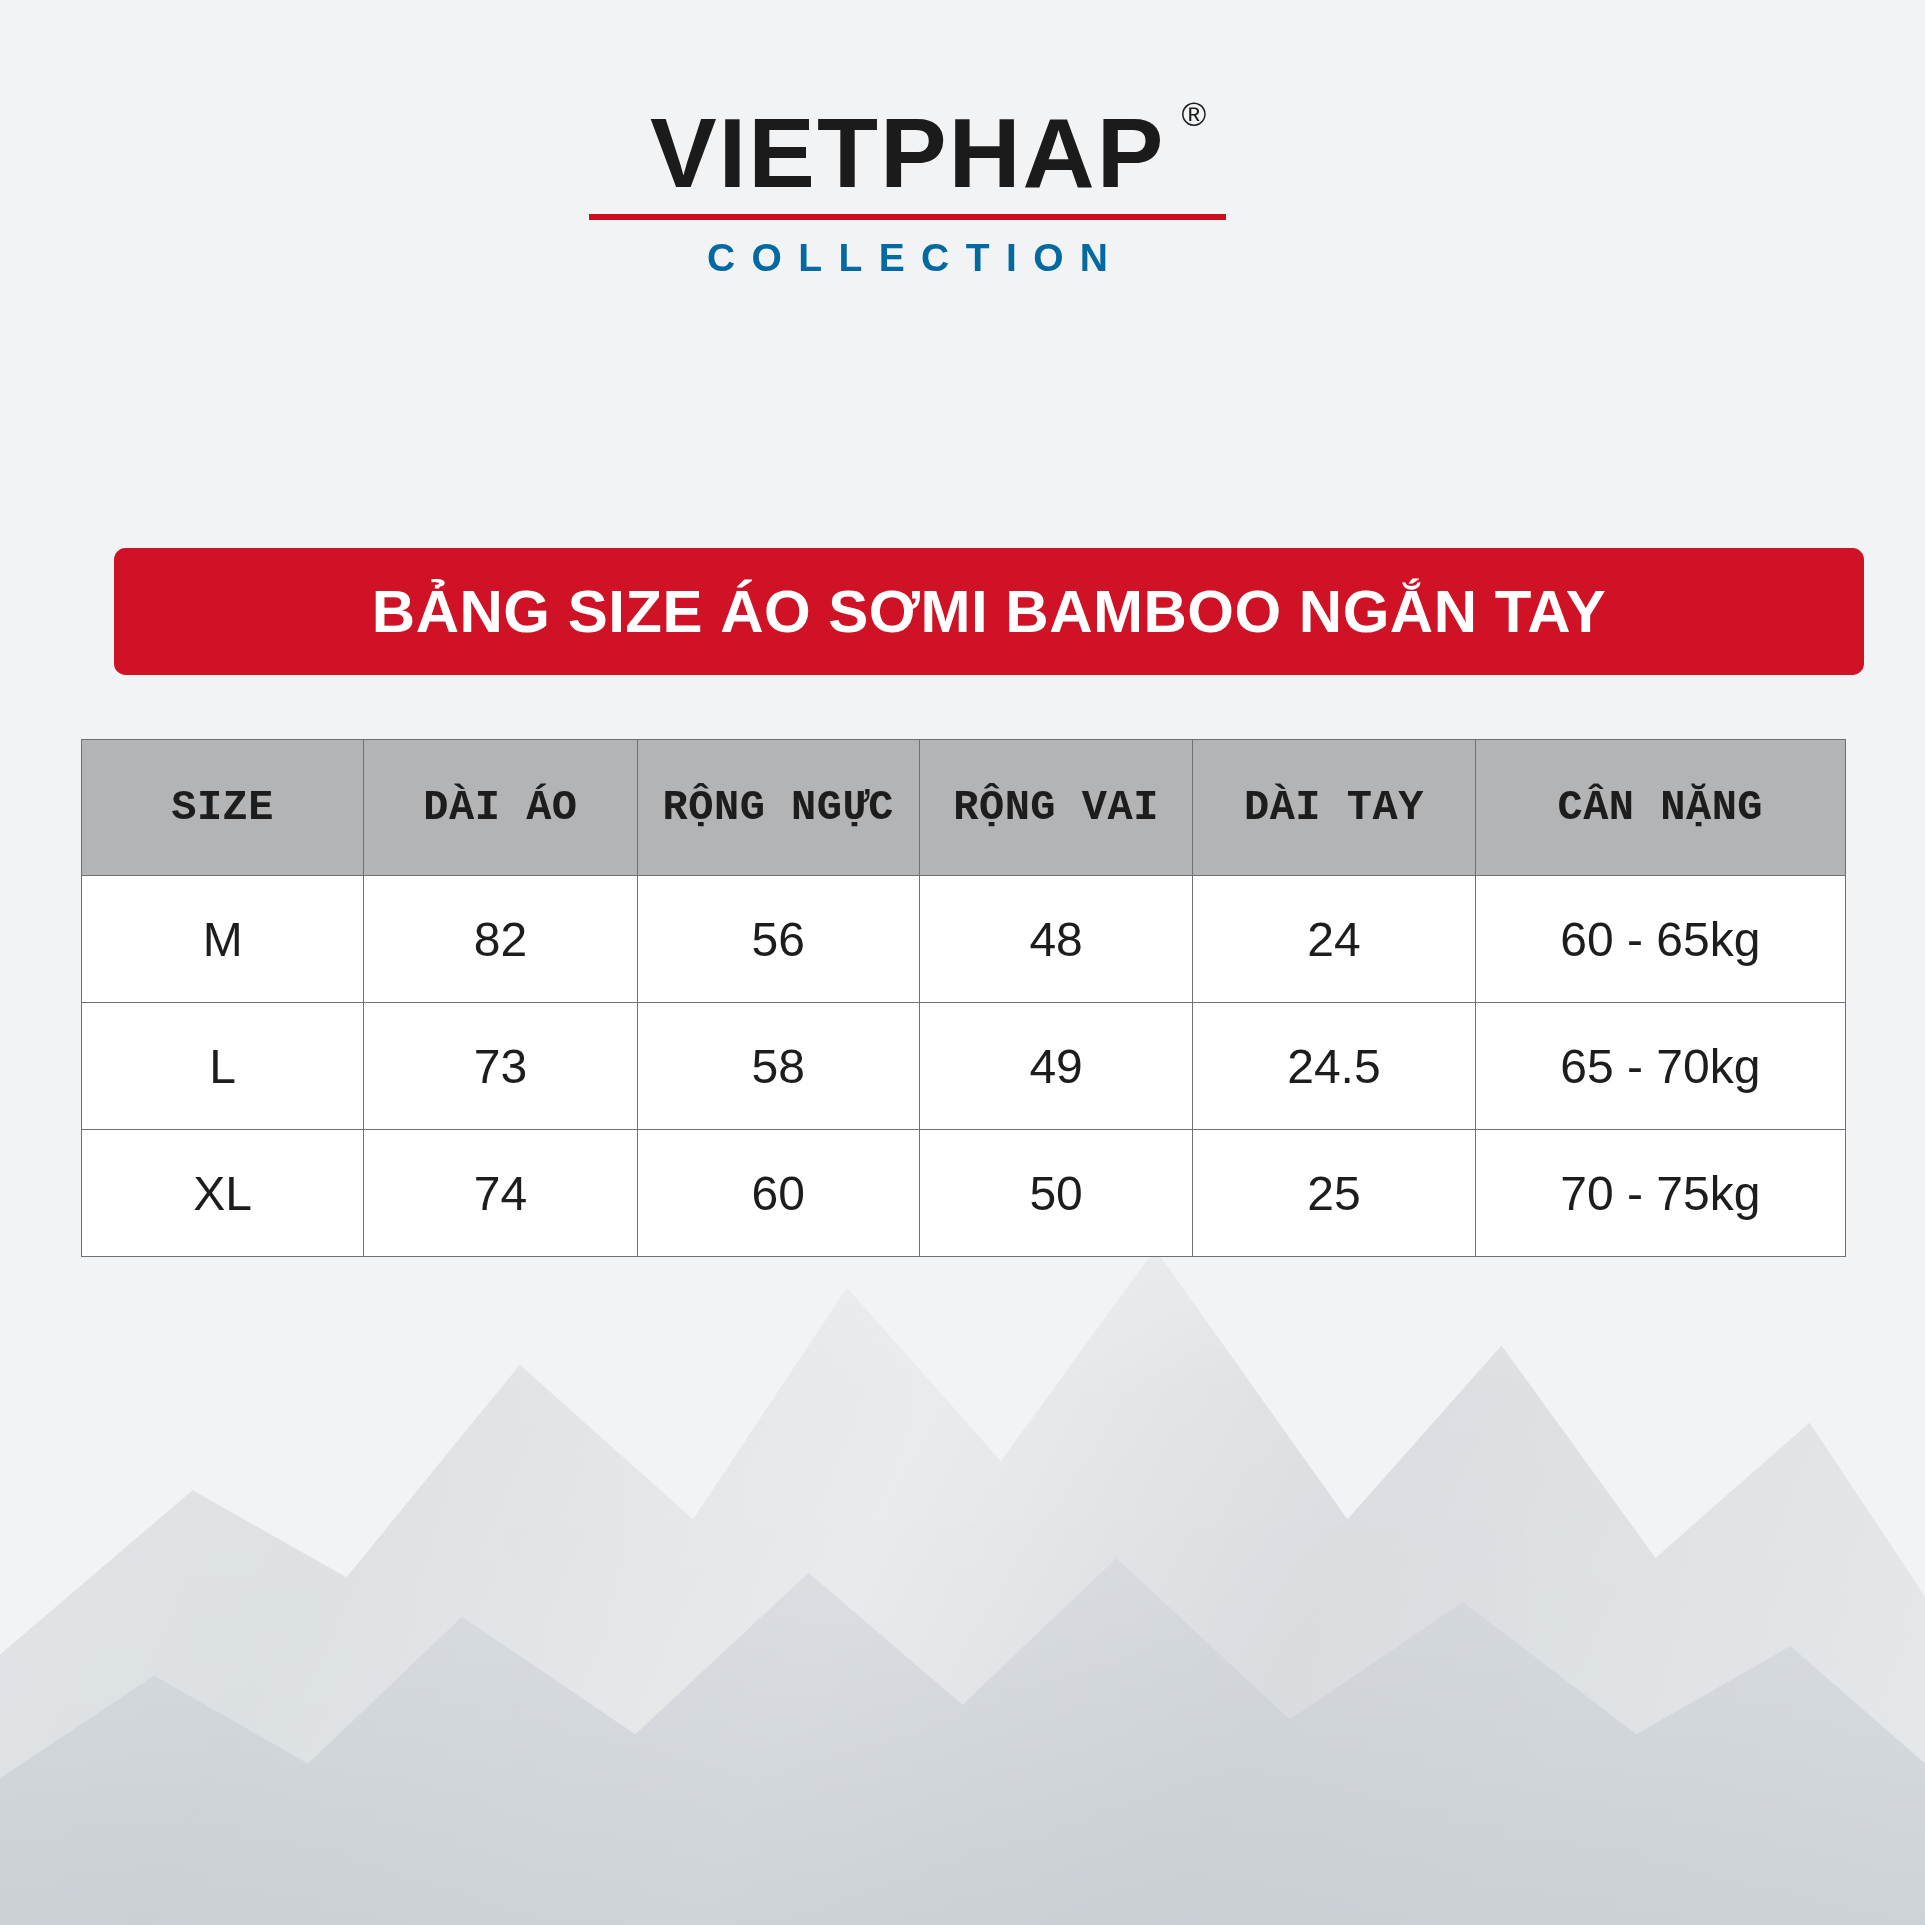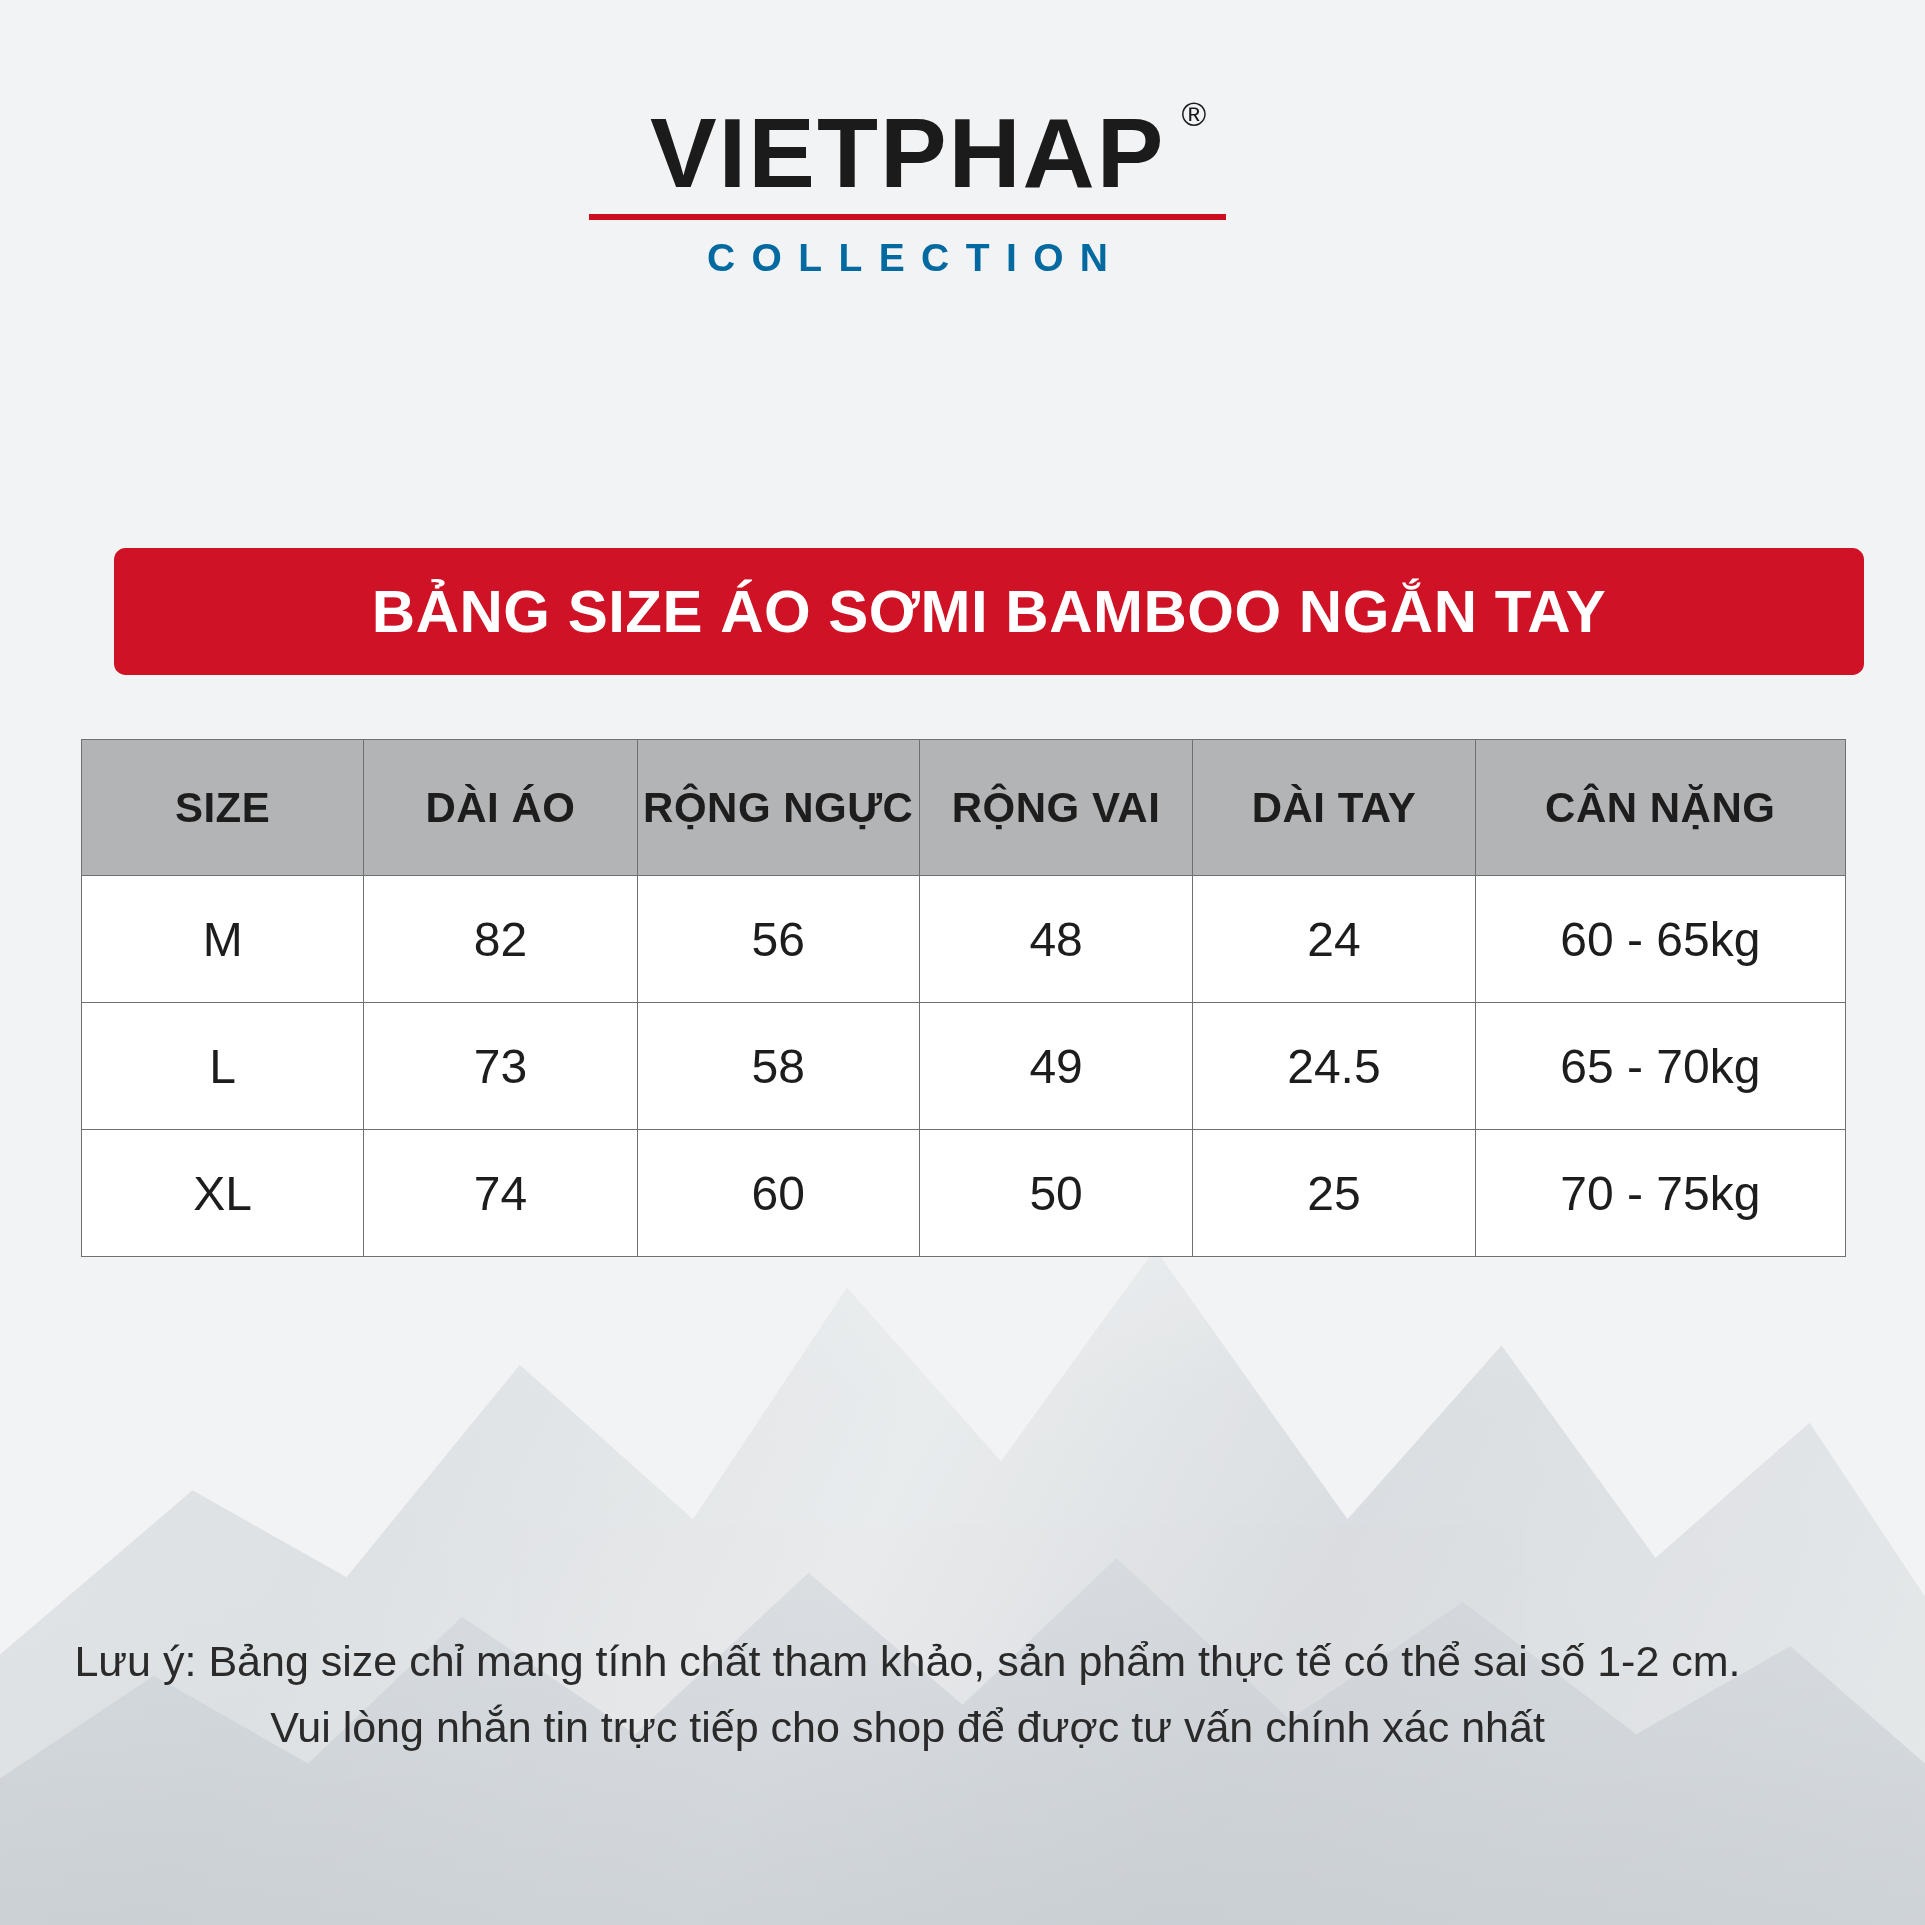--- a/index.html
+++ b/index.html
@@ -128,20 +128,21 @@
     text-align: center;
     color: #1d1d1d;
     font-weight: 400;
   }
   .size-table thead th {
     background: #b3b4b6;
     height: 133px;
     font-size: 42px;
     font-weight: 700;
     letter-spacing: 0.5px;
+    font-family: Liberation Mono, monospace;
   }
   .size-table tbody td {
     height: 124px;
     font-size: 48px;
     background: #ffffff;
   }
   .col-size    { width: 16.0%; }
   .col-dai-ao  { width: 15.5%; }
   .col-nguc    { width: 16.0%; }
   .col-vai     { width: 15.5%; }
@@ -221,19 +222,15 @@
         <td>XL</td>
         <td>74</td>
         <td>60</td>
         <td>50</td>
         <td>25</td>
         <td>70 - 75kg</td>
       </tr>
     </tbody>
   </table>
 
-  <div class="note">
-    <div>Lưu ý: Bảng size chỉ mang tính chất tham khảo, sản phẩm thực tế có thể sai số 1-2 cm.</div>
-    <div>Vui lòng nhắn tin trực tiếp cho shop để được tư vấn chính xác nhất</div>
-  </div>
 
 </div>
 
 
 </body></html>

